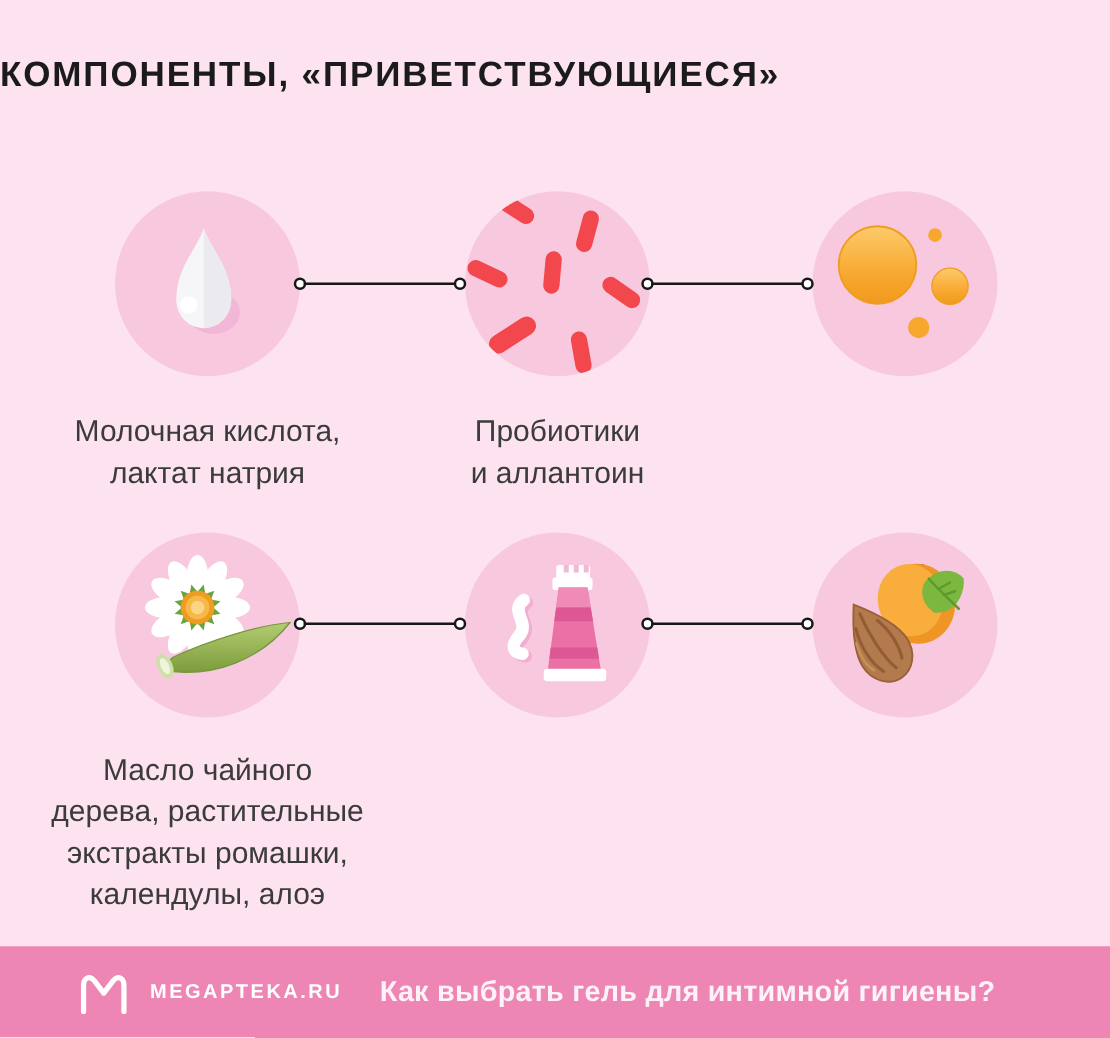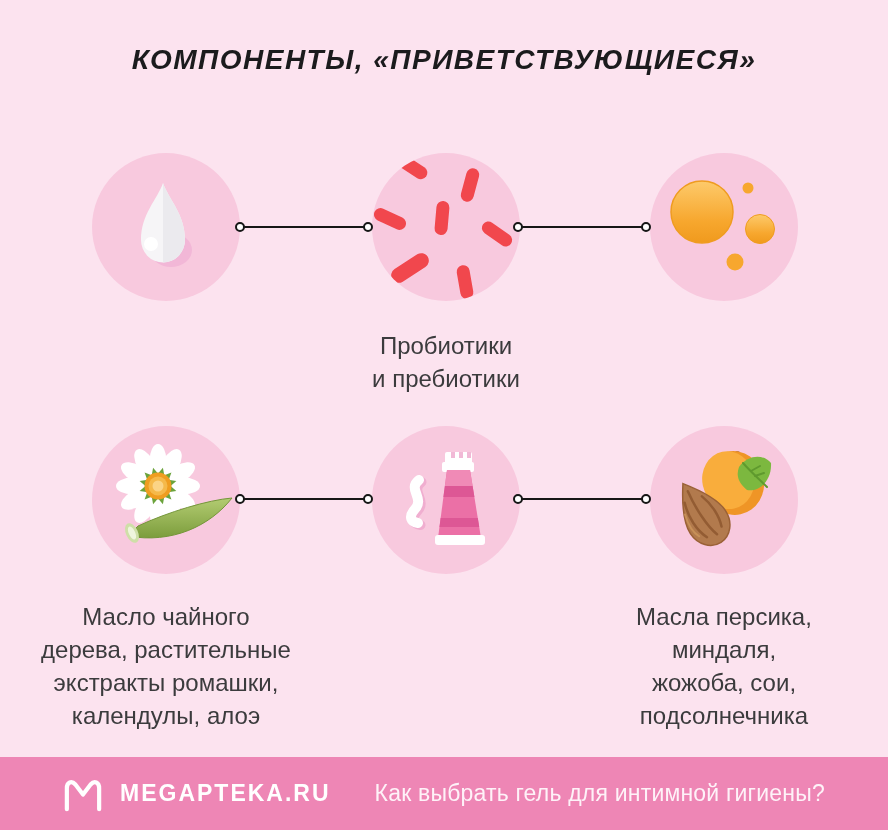--- a/index.html
+++ b/index.html
@@ -6,23 +6,22 @@
   .canvas{
     position:relative;
     width:888px;height:830px;
     background:var(--background,#fce3ef);
     font-family:"Liberation Sans", sans-serif;
     overflow:hidden;
   }
   
   .title{
     position:absolute;top:40px;left:0;width:100%;
-    text-align:center;
     color:var(--title-text,#1b1b1d);
-    font-weight:700;font-size:28px;line-height:40px;letter-spacing:1.5px;font-style:italic;
+    font-weight:700;font-size:28px;line-height:40px;letter-spacing:1.5px;
   }
   .title div{white-space:nowrap;}
   
   .circle{
     position:absolute;width:148px;height:148px;border-radius:50%;
     background:var(--circle,#f8c9de);
     overflow:hidden;
   }
   .circle svg{position:absolute;left:0;top:0;display:block;}
   .c1{left:92px;top:153px;} .c2{left:372px;top:153px;} .c3{left:650px;top:153px;}
@@ -51,24 +50,24 @@
   .l4{left:16px;top:600px;} .l5{left:296px;top:600px;} .l6{left:574px;top:600px;}
   
   .footer{
     position:absolute;left:0;top:757px;width:100%;height:73px;
     background:var(--footer,#ee86b5);
     display:flex;align-items:center;
   }
   .footer .logo{margin-left:60px;flex:0 0 auto;}
   .footer .brand{
     margin-left:14px;color:#ffffff;font-weight:700;
-    font-size:23px;letter-spacing:2px;white-space:nowrap;
+    font-size:16px;letter-spacing:2px;white-space:nowrap;
   }
   .footer .question{
-    margin-left:44px;color:#fef2f8;font-weight:400;
+    margin-left:30px;color:#fef2f8;font-weight:700;
     font-size:23px;letter-spacing:0.2px;white-space:nowrap;
   }
 </style>
 </head>
 <body>
 
 <div class="canvas">
 
   <div class="title">
     <div>КОМПОНЕНТЫ, «ПРИВЕТСТВУЮЩИЕСЯ»</div>
@@ -257,30 +256,28 @@
     <span class="dot left"></span>
     <span class="line"></span>
     <span class="dot right"></span>
   </div>
   <div class="connector k4">
     <span class="dot left"></span>
     <span class="line"></span>
     <span class="dot right"></span>
   </div>
 
+  <div class="label l1">Молочная кислота,
+лактат натрия</div>
   <div class="label l2">Пробиотики
-и пребиотики</div>
+и аллантоин</div>
   <div class="label l4">Масло чайного
 дерева, растительные
 экстракты ромашки,
 календулы, алоэ</div>
-  <div class="label l6">Масла персика,
-миндаля,
-жожоба, сои,
-подсолнечника</div>
 
   <div class="footer">
     <svg class="logo" width="46" height="38" viewBox="0 0 48 40">
       <path d="M7,36 L7,14 C7,7.5 12,5.5 16,10 L24,20.5 L32,10 C36,5.5 41,7.5 41,14 L41,36" fill="none" stroke="#ffffff" stroke-width="4.4" stroke-linecap="round" stroke-linejoin="round"></path>
     </svg>
     <span class="brand">MEGAPTEKA.RU</span>
     <span class="question">Как выбрать гель для интимной гигиены?</span>
   </div>
 
 </div>

